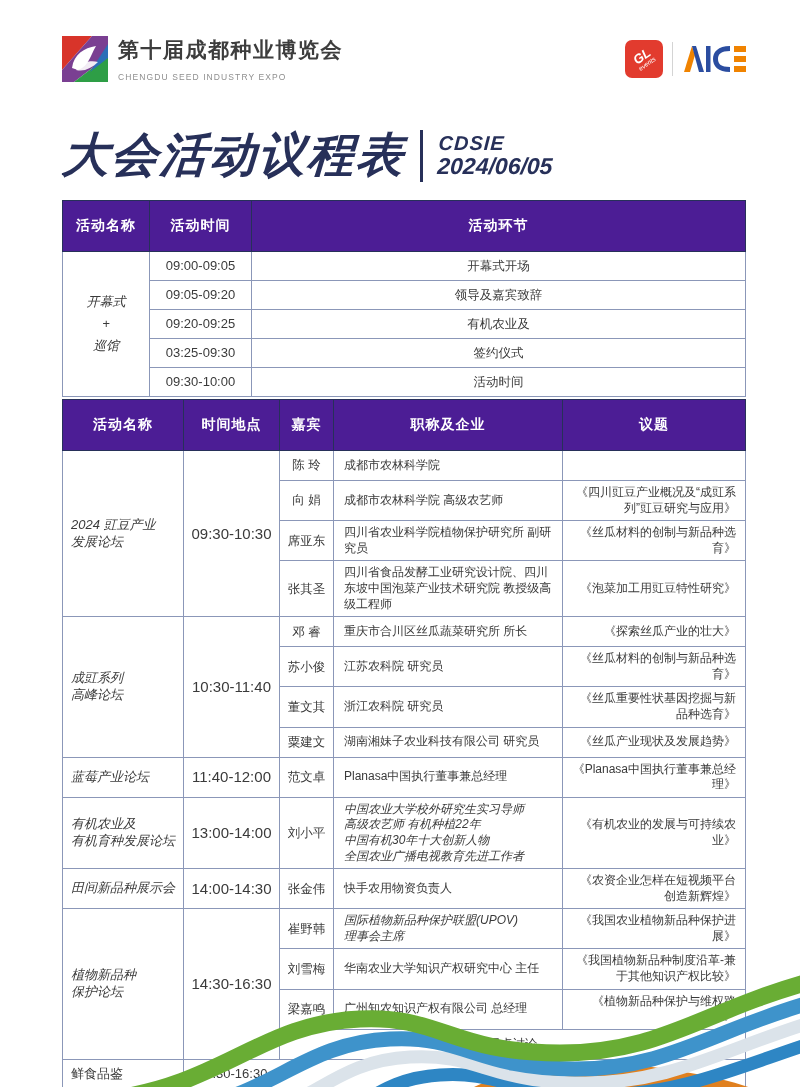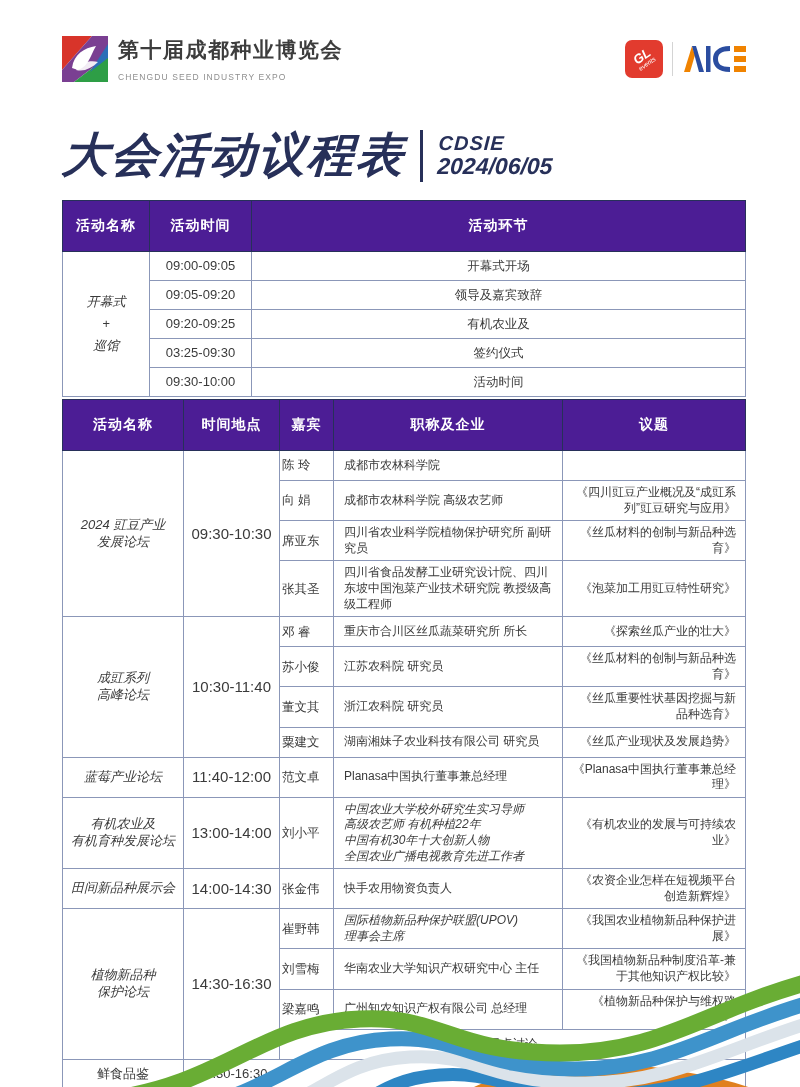--- a/index.html
+++ b/index.html
@@ -46,23 +46,23 @@
     padding:16px 4px; border:1px solid #273059; letter-spacing:1px;margin-left:33px; }
   .tbl td { border:1px solid #8b97b8; background:#fff; vertical-align:middle;
     line-height:1.3; }
   .pre { white-space:pre-line;font-style:italic; }
   
   .tbl1 td { height:29px; text-align:center; font-size:12.5px; }
   .tbl1 .c-activity { font-size:13px; line-height:1.7; }
   .tbl1 .c-time { font-size:13px; }
   
   .tbl2 td { height:30px; font-size:12px; padding:4px 6px; }
-  .tbl2 .c-name { text-align:center; font-size:13px; padding:4px 8px; }
+  .tbl2 .c-name { font-size:13px; padding:4px 8px; }
   .tbl2 .c-time { text-align:center; font-size:15px; }
-  .tbl2 .c-guest { font-size:12.5px; padding:4px 2px; }
+  .tbl2 .c-guest { text-align:center; font-size:12.5px; padding:4px 2px; }
   .tbl2 .c-org { text-align:left; padding:4px 10px; }
   .tbl2 .c-topic { text-align:right; padding:4px 9px; }
   .tbl2 .c-round { text-align:center; font-size:12.5px; }
   .tbl2 .c-span-time { text-align:left; font-size:13px; padding-left:14px; }
   
   .waves { position:absolute; left:0; bottom:0; width:800px; height:130px; }
 </style>
 </head>
 <body>
 

